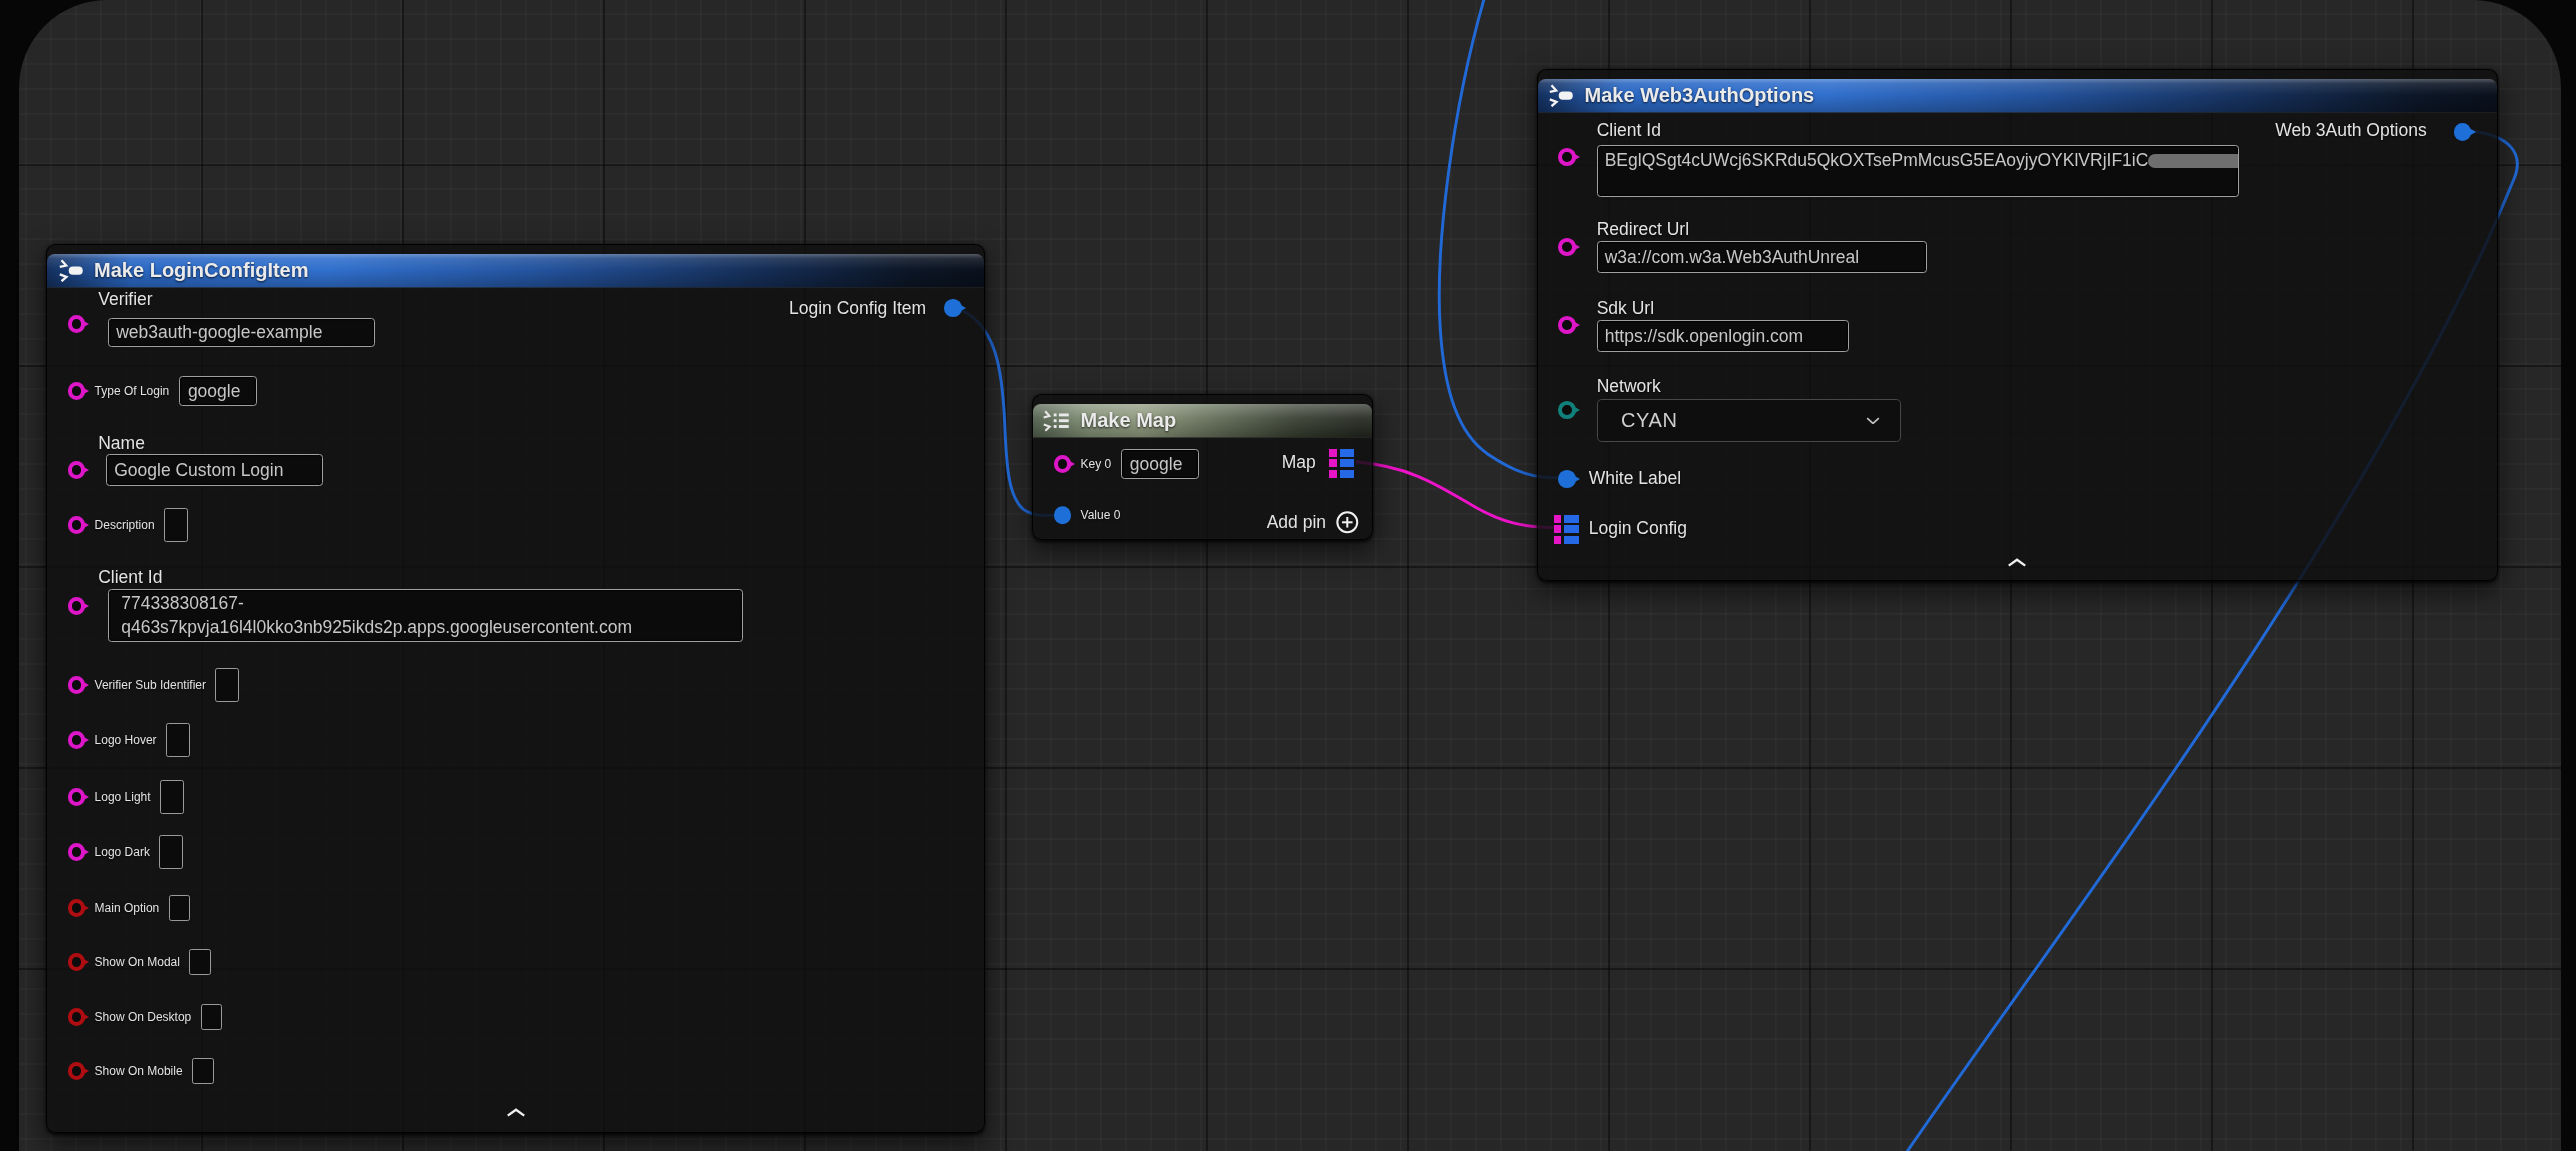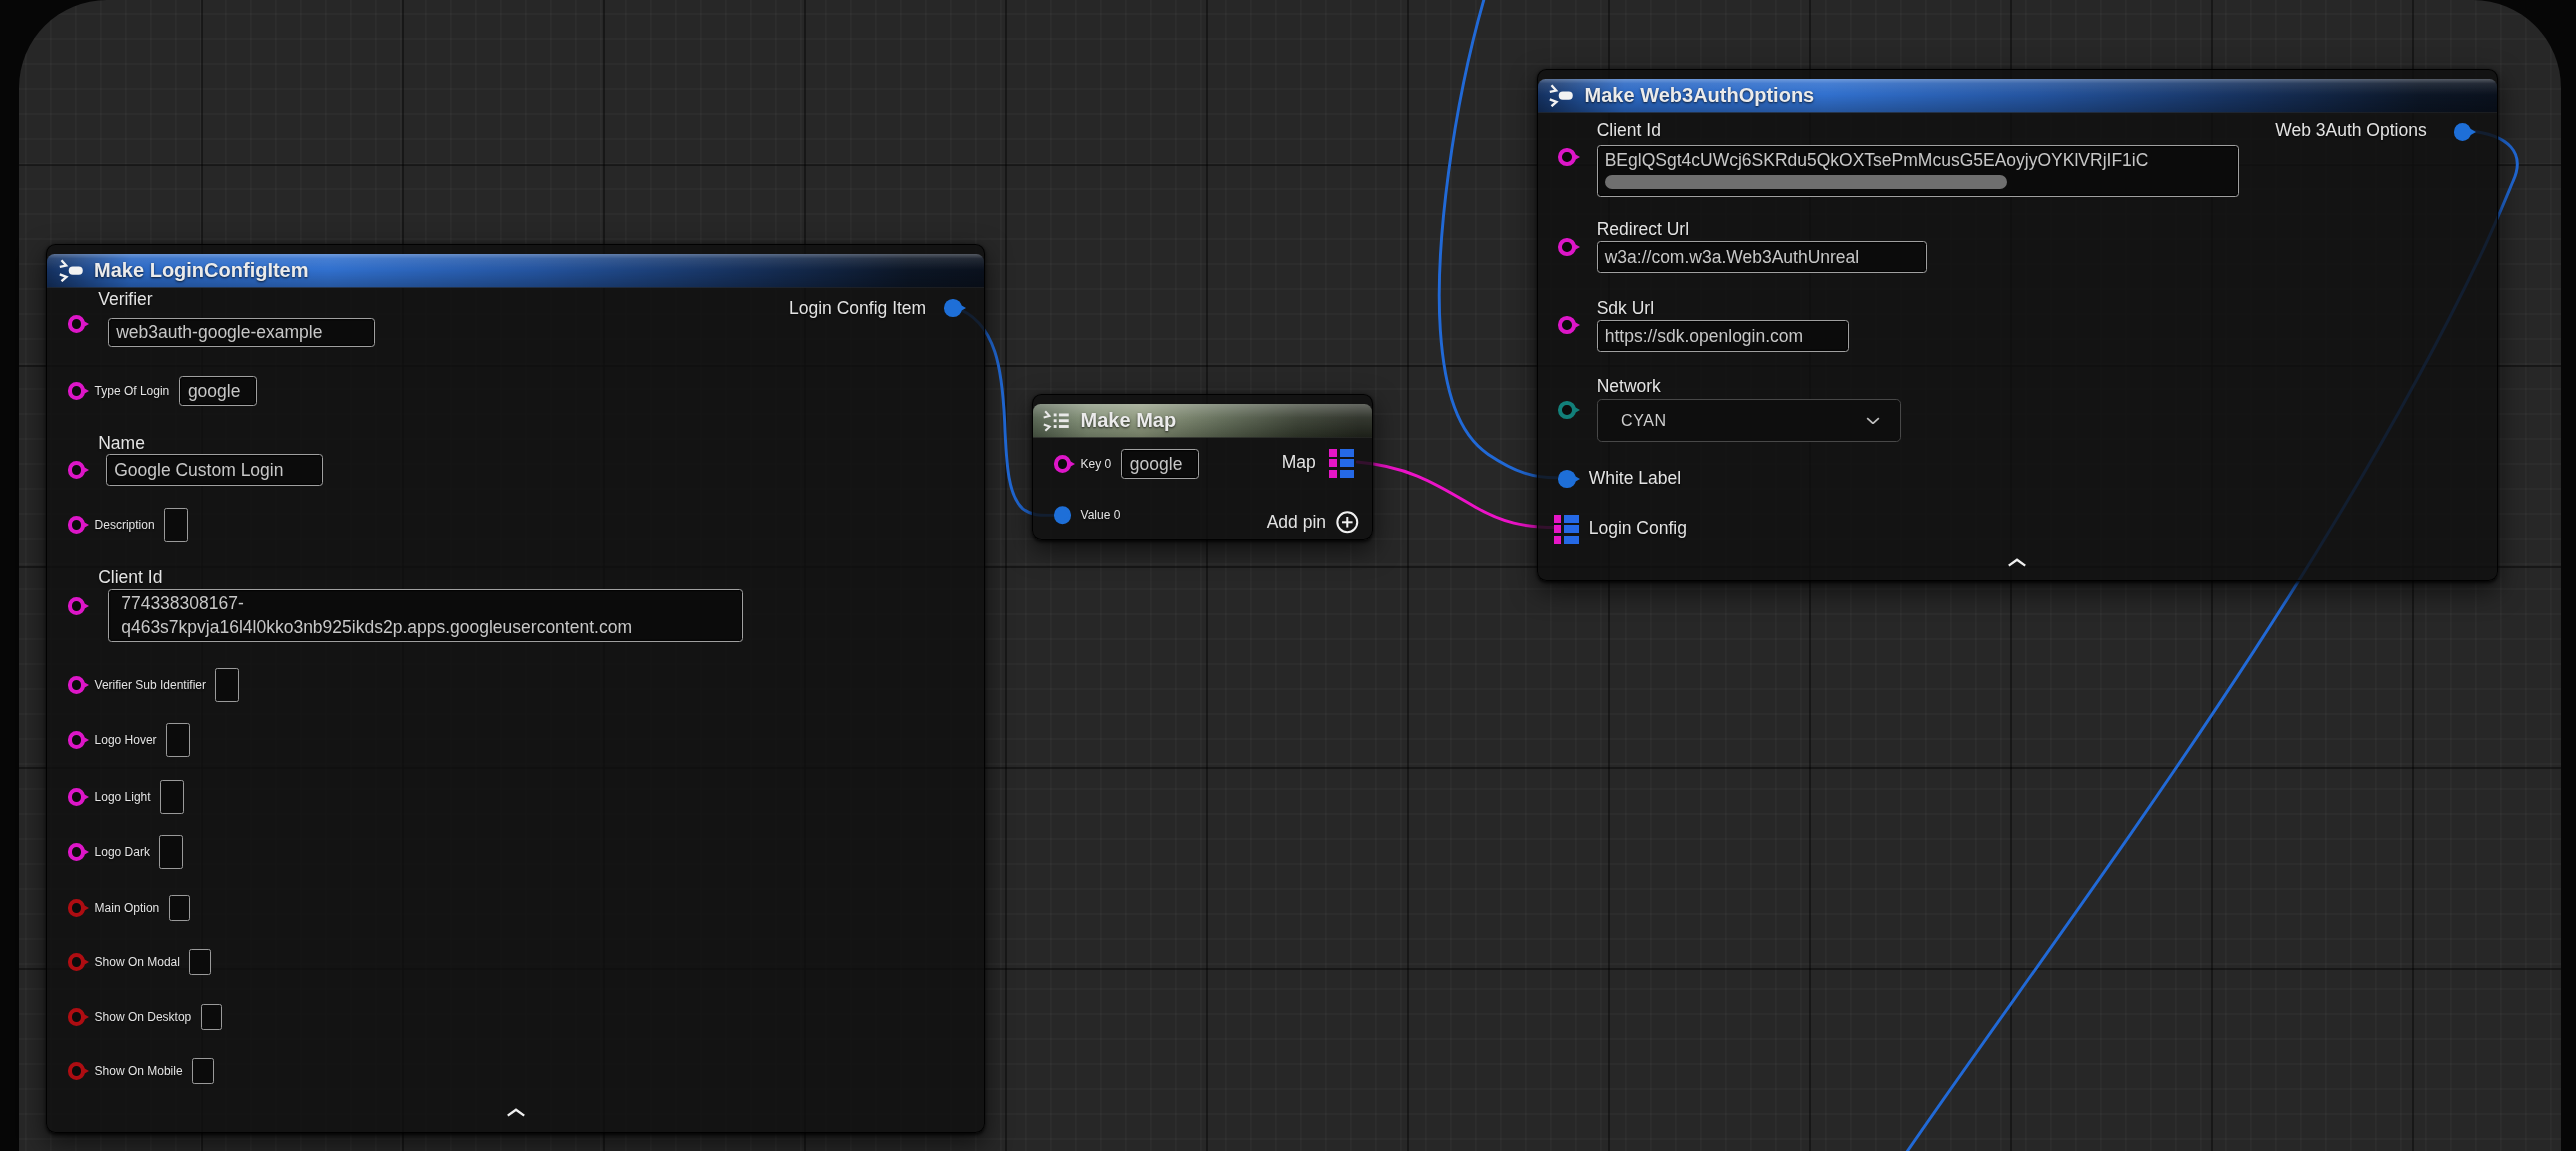--- a/index.html
+++ b/index.html
@@ -46,26 +46,26 @@
   
   .mappin{position:absolute;display:flex;flex-direction:column;gap:2.9px;}
   .mappin .mrow{display:flex;gap:2.9px;}
   .mappin .k{width:7.6px;height:7.6px;background:var(--map-key);}
   .mappin .v{width:14.6px;height:7.6px;background:var(--map-value);}
   
   .tbox{position:absolute;background:#0b0b0b;border:1.8px solid #a0a0a0;border-radius:3.5px;
         box-sizing:border-box;color:#c7c7c7;font-size:17.5px;display:flex;align-items:center;
         padding:0 7px;overflow:hidden;white-space:nowrap;box-shadow:inset 0 0 0 1.2px rgba(0,0,0,0.65);}
   .tbox.multiline{white-space:pre-line;line-height:23.4px;align-items:flex-start;padding-top:2.3px;}
-  .tbox.scrollable{flex-direction:column;align-items:flex-start;justify-content:flex-start;padding:3.5px 7px 0 7px;}
+  .tbox.scrollable{flex-direction:row;align-items:flex-start;justify-content:flex-start;padding:3.5px 7px 0 7px;}
   .scrollbar{width:402px;height:14px;border-radius:7px;background:#6f6f6f;margin-top:4.7px;flex:none;}
   
   .dropdown{position:absolute;background:#0e0e0e;border:1.2px solid #484848;border-radius:4.7px;
             box-sizing:border-box;display:flex;align-items:center;justify-content:space-between;
-            padding:0 20px 0 23.4px;color:#cecece;font-size:16px;letter-spacing:0.6px;}
+            padding:0 20px 0 23.4px;color:#cecece;font-size:20px;letter-spacing:0.6px;}
   
   .collapse-btn{position:absolute;left:50%;transform:translateX(-50%);}
   .addpin{position:absolute;display:flex;align-items:center;}
   .flexrow{position:absolute;display:flex;align-items:center;gap:9.4px;transform:translateY(-50%);}
   .flexrow .rlbl{font-size:12px;color:#e3e3e3;white-space:nowrap;text-shadow:0 1.2px 1.8px rgba(0,0,0,0.6);}
   .flexrow .rpin{position:relative;flex:none;width:17.5px;height:17.5px;border-radius:50%;box-sizing:border-box;}
   .flexrow .rpin.hollow{border:4.7px solid var(--c);background:#0c0c0c;}
   .flexrow .rpin::after{content:"";position:absolute;left:10.5px;top:50%;transform:translateY(-50%);
       border-left:7.6px solid var(--c);border-top:4.7px solid transparent;border-bottom:4.7px solid transparent;}
   .flexrow .rchk{flex:none;background:#0b0b0b;border:1.8px solid #9a9a9a;border-radius:2.3px;box-sizing:border-box;}

